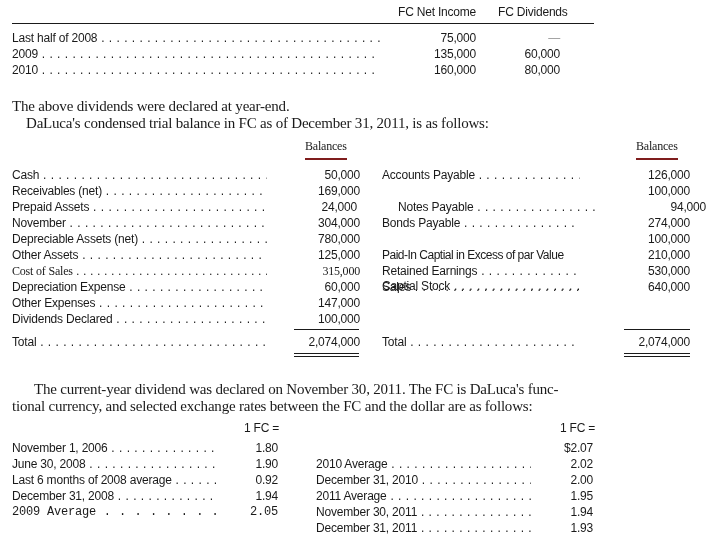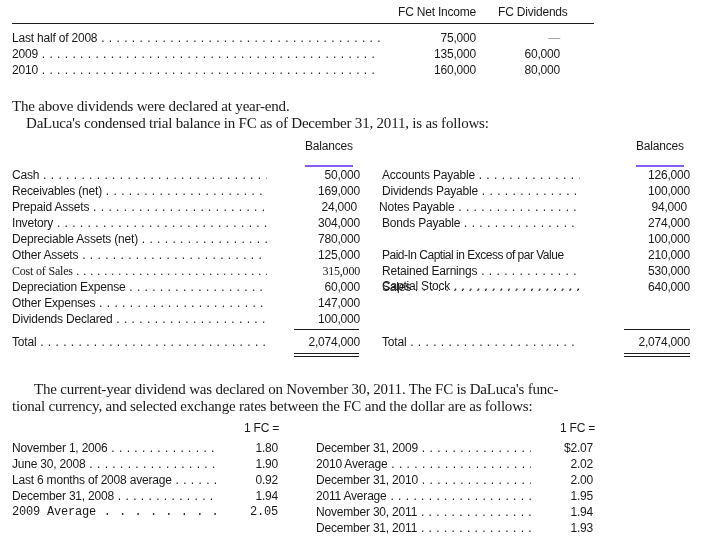--- a/index.html
+++ b/index.html
@@ -8,21 +8,21 @@
   .sans { font-family:"Liberation Sans", "DejaVu Sans", sans-serif; font-size:12px; letter-spacing:-0.2px; }
   .serif { font-family:"Liberation Serif", "DejaVu Serif", serif; font-size:15px; letter-spacing:-0.2px; }
   .abs { position:absolute; white-space:nowrap; }
   .row { position:absolute; height:16px; line-height:16px; }
   .lbl { position:absolute; left:0; overflow:hidden; white-space:nowrap; }
   .lbl::after { content:" . . . . . . . . . . . . . . . . . . . . . . . . . . . . . . . . . . . . . . . . . . . . . . . . . . . . . . . . . . . . . . . . . . . . . . . . . . . . . . . . ";
                 letter-spacing:0.5px; }
   .lbl.nodots::after { content:""; }
   .num { position:absolute; text-align:right; white-space:nowrap; }
   .hr { position:absolute; background:#1a1a1a; height:1px; }
-  .uhdr { border-bottom:2px solid #8b5cf6; padding-bottom:12px; }
+  .uhdr { border-bottom:2px solid #7f1d1d; padding-bottom:5px;font-family:Liberation Serif, serif; }
 </style>
 </head>
 <body>
 
 <div>
   <div class="abs sans" style="left:398px; top:5px;">FC Net Income</div>
   <div class="abs sans" style="left:498px; top:5px;">FC Dividends</div>
   <div class="hr" style="left:12px; top:23px; width:582px;"></div>
 
   <div class="row sans" style="left:12px; top:30px; width:560px;">
@@ -56,21 +56,21 @@
     </div>
     <div class="row sans" style="left:12px; top:183px; width:348px;">
       <span class="lbl" style="width:255px;">Receivables (net)</span>
       <span class="num" style="left:255px; width:93px;">169,000</span>
     </div>
     <div class="row sans" style="left:12px; top:199px; width:348px;">
       <span class="lbl" style="width:255px;">Prepaid Assets</span>
       <span class="num" style="left:252px; width:93px;">24,000</span>
     </div>
     <div class="row sans" style="left:12px; top:215px; width:348px;">
-      <span class="lbl" style="width:255px;">Invetory</span>
+      <span class="lbl" style="width:255px;">November</span>
       <span class="num" style="left:255px; width:93px;">304,000</span>
     </div>
     <div class="row sans" style="left:12px; top:231px; width:348px;">
       <span class="lbl" style="width:255px;">Depreciable Assets (net)</span>
       <span class="num" style="left:255px; width:93px;">780,000</span>
     </div>
     <div class="row sans" style="left:12px; top:247px; width:348px;">
       <span class="lbl" style="width:255px;">Other Assets</span>
       <span class="num" style="left:255px; width:93px;">125,000</span>
     </div>
@@ -98,24 +98,23 @@
     <div class="hr" style="left:294px; top:353px; width:65px;"></div>
     <div class="hr" style="left:294px; top:356px; width:65px;"></div>
   </div>
 
   <div>
     <div class="row sans" style="left:382px; top:167px; width:308px;">
       <span class="lbl" style="width:198px;">Accounts Payable</span>
       <span class="num" style="left:198px; width:110px;">126,000</span>
     </div>
     <div class="row sans" style="left:382px; top:183px; width:308px;">
-      <span class="lbl" style="width:198px;">Dividends Payable</span>
       <span class="num" style="left:198px; width:110px;">100,000</span>
     </div>
-    <div class="row sans" style="left:379px; top:199px; width:308px;">
+    <div class="row sans" style="left:398px; top:199px; width:308px;">
       <span class="lbl" style="width:198px;">Notes Payable</span>
       <span class="num" style="left:198px; width:110px;">94,000</span>
     </div>
     <div class="row sans" style="left:382px; top:215px; width:308px;">
       <span class="lbl" style="width:198px;">Bonds Payable</span>
       <span class="num" style="left:198px; width:110px;">274,000</span>
     </div>
     <div class="row sans" style="left:382px; top:231px; width:308px;">
       <span class="lbl" style="width:198px;margin-top:47px;">Captial Stock</span>
       <span class="num" style="left:198px; width:110px;">100,000</span>
@@ -164,21 +163,20 @@
   <div class="row sans" style="left:12px; top:488px; width:266px;">
     <span class="lbl" style="width:205px;">December 31, 2008</span>
     <span class="num" style="left:205px; width:61px;">1.94</span>
   </div>
   <div class="row sans" style="left:12px; top:504px; width:266px;font-family:Liberation Mono, monospace;">
     <span class="lbl" style="width:205px;">2009 Average</span>
     <span class="num" style="left:205px; width:61px;">2.05</span>
   </div>
 
   <div class="row sans" style="left:316px; top:440px; width:277px;">
-    <span class="lbl" style="width:215px;">December 31, 2009</span>
     <span class="num" style="left:215px; width:62px;">$2.07</span>
   </div>
   <div class="row sans" style="left:316px; top:456px; width:277px;">
     <span class="lbl" style="width:215px;">2010 Average</span>
     <span class="num" style="left:215px; width:62px;">2.02</span>
   </div>
   <div class="row sans" style="left:316px; top:472px; width:277px;">
     <span class="lbl" style="width:215px;">December 31, 2010</span>
     <span class="num" style="left:215px; width:62px;">2.00</span>
   </div>

